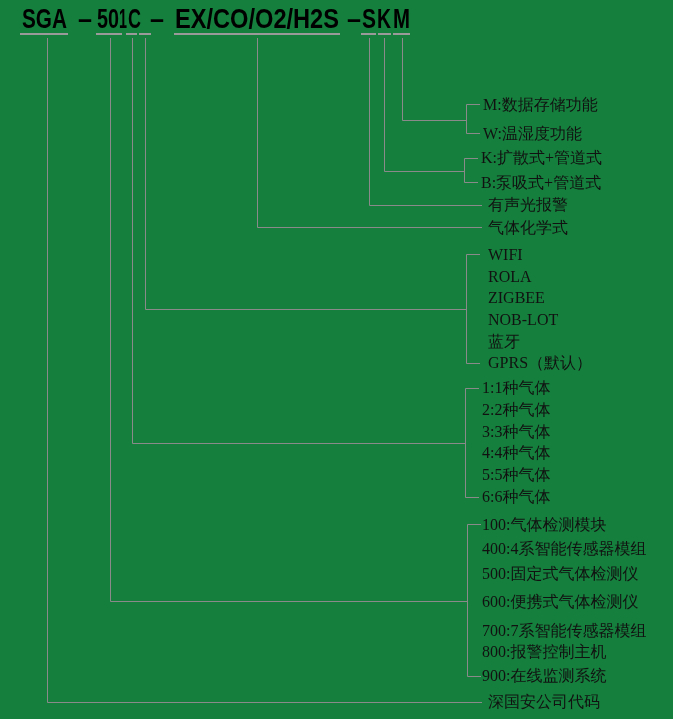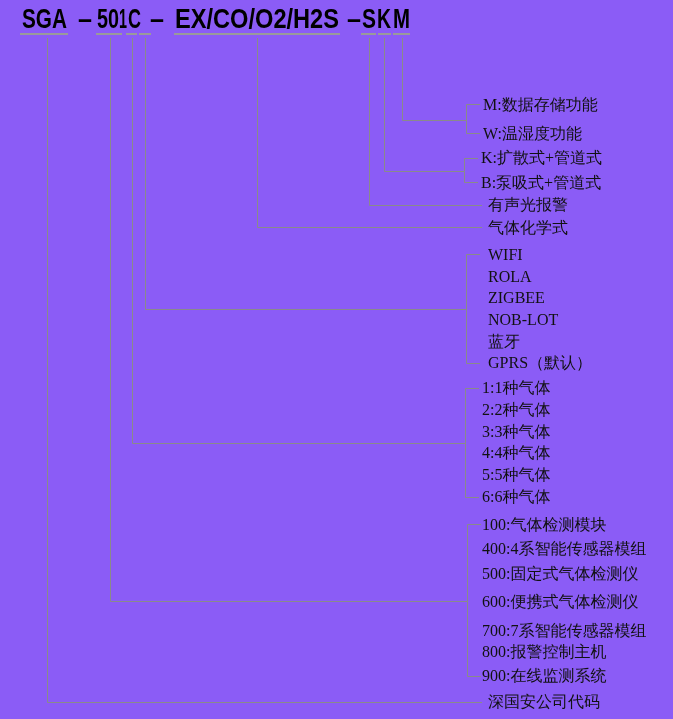--- a/index.html
+++ b/index.html
@@ -1,19 +1,19 @@
 <!DOCTYPE html>
 <html><head>
 <meta charset="utf-8">
 <style>
   html,body{margin:0;padding:0;background:#ffffff;}
   .stage{
     position:relative;
     width:673px;height:719px;
-    background:#8b5cf6;
+    background:#15803d;
     overflow:hidden;
   }
   svg{display:block;}
   .t-title{
     font-family:"Liberation Sans","DejaVu Sans",sans-serif;
     font-weight:700;
     font-size:27px;
     fill:#000000;
   }
   .t-label{

